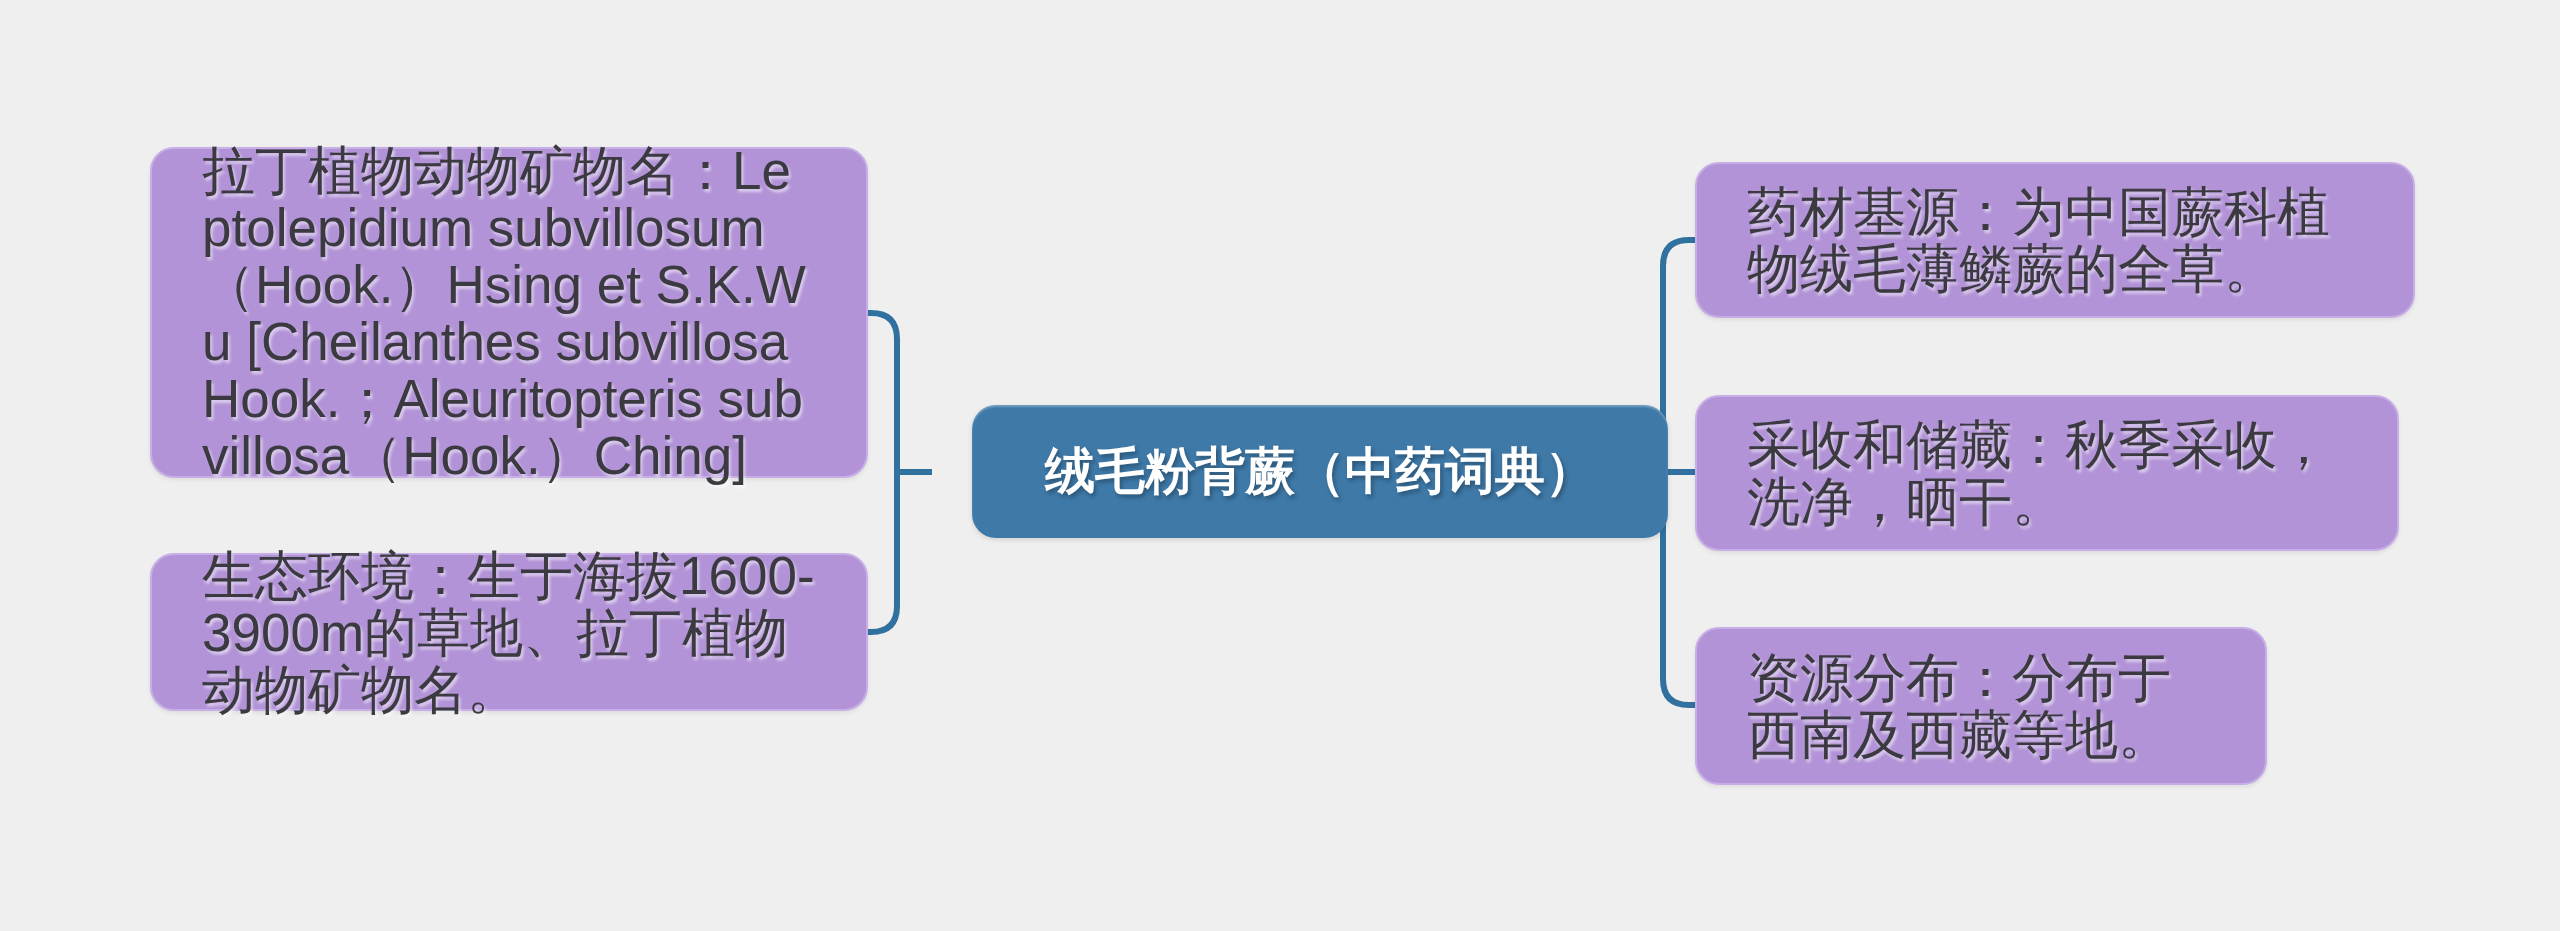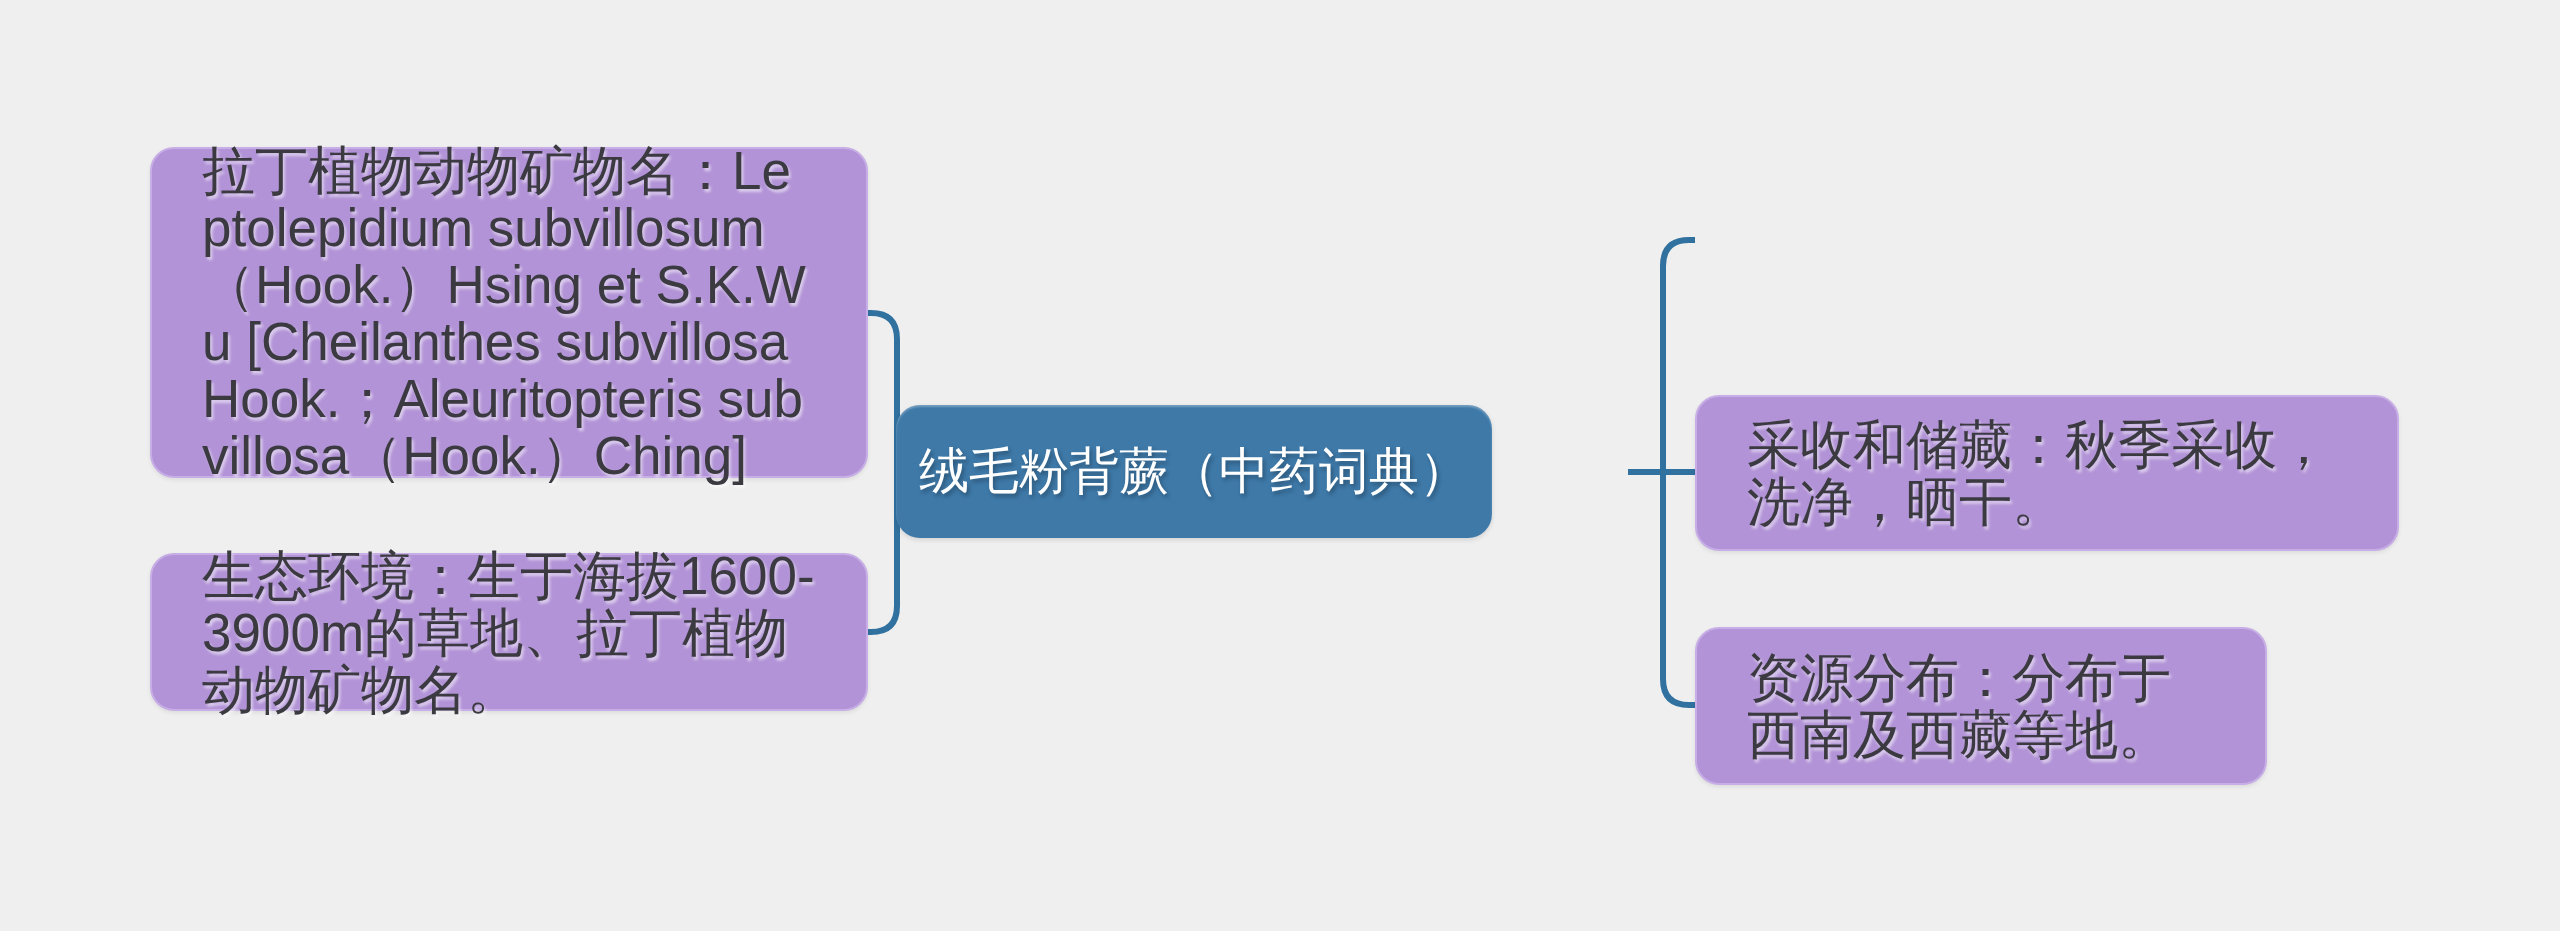--- a/index.html
+++ b/index.html
@@ -62,21 +62,21 @@
     font-size:50px;
     display:flex;
     align-items:center;
     justify-content:center;
     text-shadow:2px 3px 4px rgba(0,0,0,0.3);
     box-shadow:inset 0 2px 2px rgba(255,255,255,0.28), 0 2px 5px rgba(0,0,0,0.12);
   }
   
   #node-latin-name   {left:150px;  top:147px; width:718px; height:331px;}
   #node-ecology      {left:150px;  top:553px; width:718px; height:158px;}
-  #node-center       {left:896px;  top:405px; width:596px; height:133px;}
+  #node-center       {left:972px;  top:405px; width:696px; height:133px;font-weight:bold;}
   #node-drug-source  {left:1695px; top:162px; width:720px; height:156px;}
   #node-harvest      {left:1695px; top:395px; width:704px; height:156px;justify-content:flex-end;}
   #node-distribution {left:1695px; top:627px; width:572px; height:158px;}
 </style>
 </head>
 <body>
 
 <div id="canvas">
 
   <svg id="connector-svg" viewBox="0 0 2560 931" xmlns="http://www.w3.org/2000/svg">
@@ -91,20 +91,23 @@
   </div>
 
   <div id="node-ecology" class="branch-node">
     <span>生态环境：生于海拔1600-3900m的草地、拉丁植物动物矿物名。</span>
   </div>
 
   <div id="node-center" class="central-topic">
     <span>绒毛粉背蕨（中药词典）</span>
   </div>
 
+  <div id="node-drug-source" class="branch-node">
+    <span>药材基源：为中国蕨科植物绒毛薄鳞蕨的全草。</span>
+  </div>
 
   <div id="node-harvest" class="branch-node">
     <span>采收和储藏：秋季采收，洗净，晒干。</span>
   </div>
 
   <div id="node-distribution" class="branch-node">
     <span>资源分布：分布于西南及西藏等地。</span>
   </div>
 
 </div>

